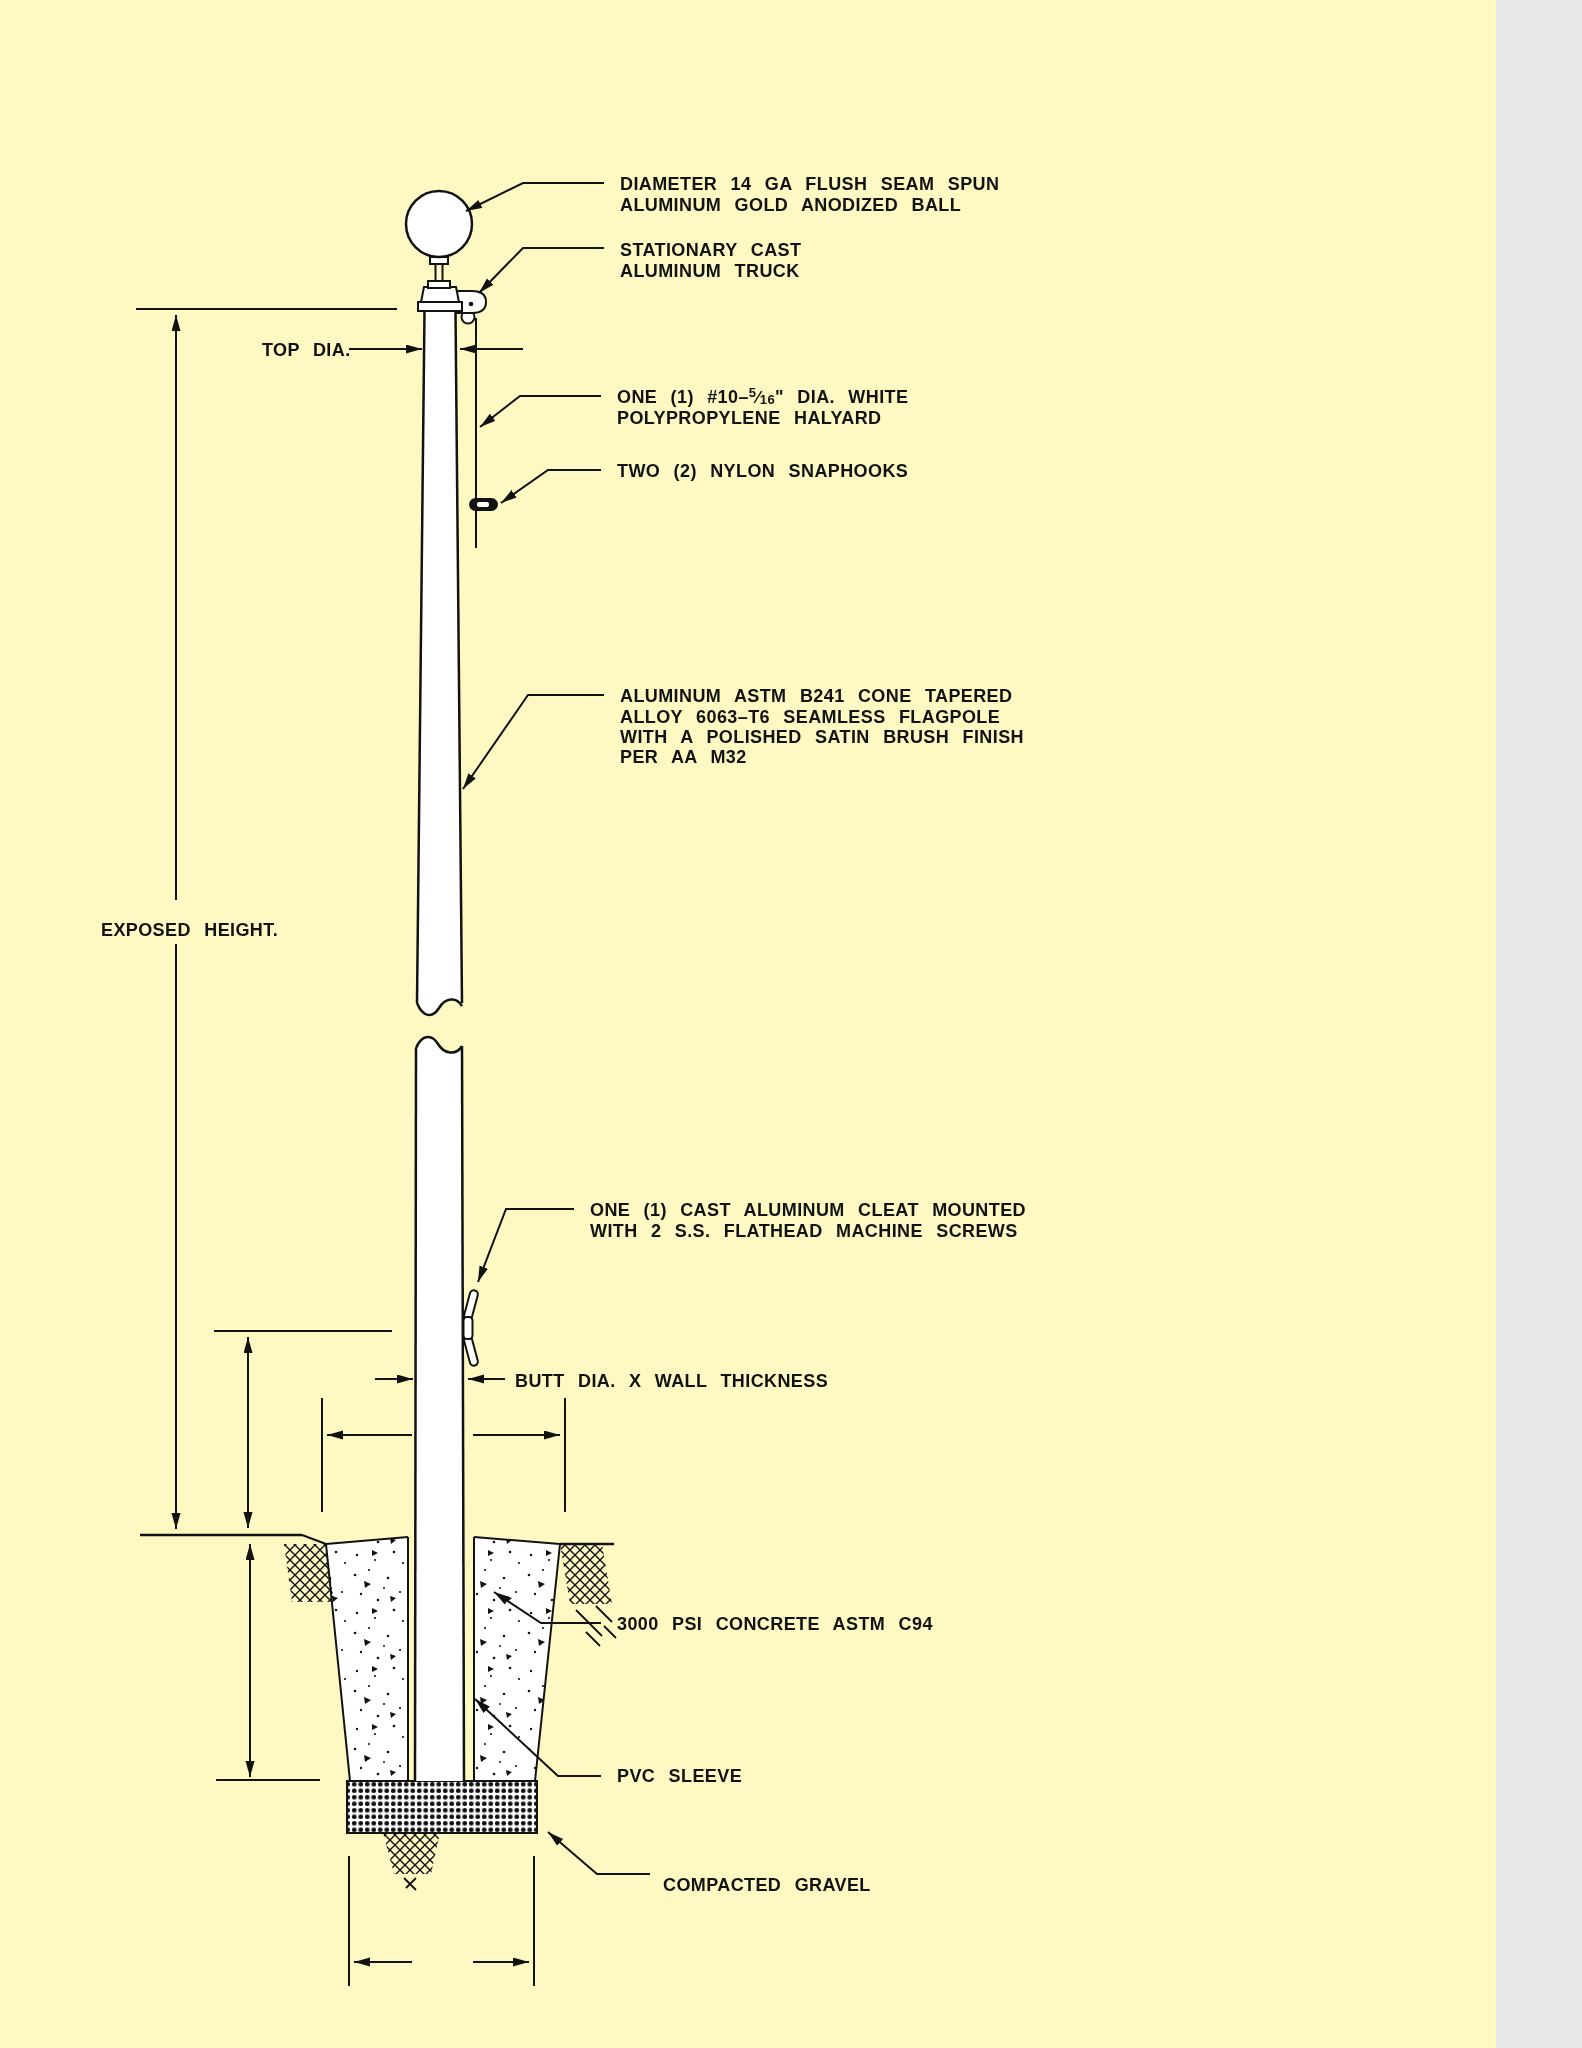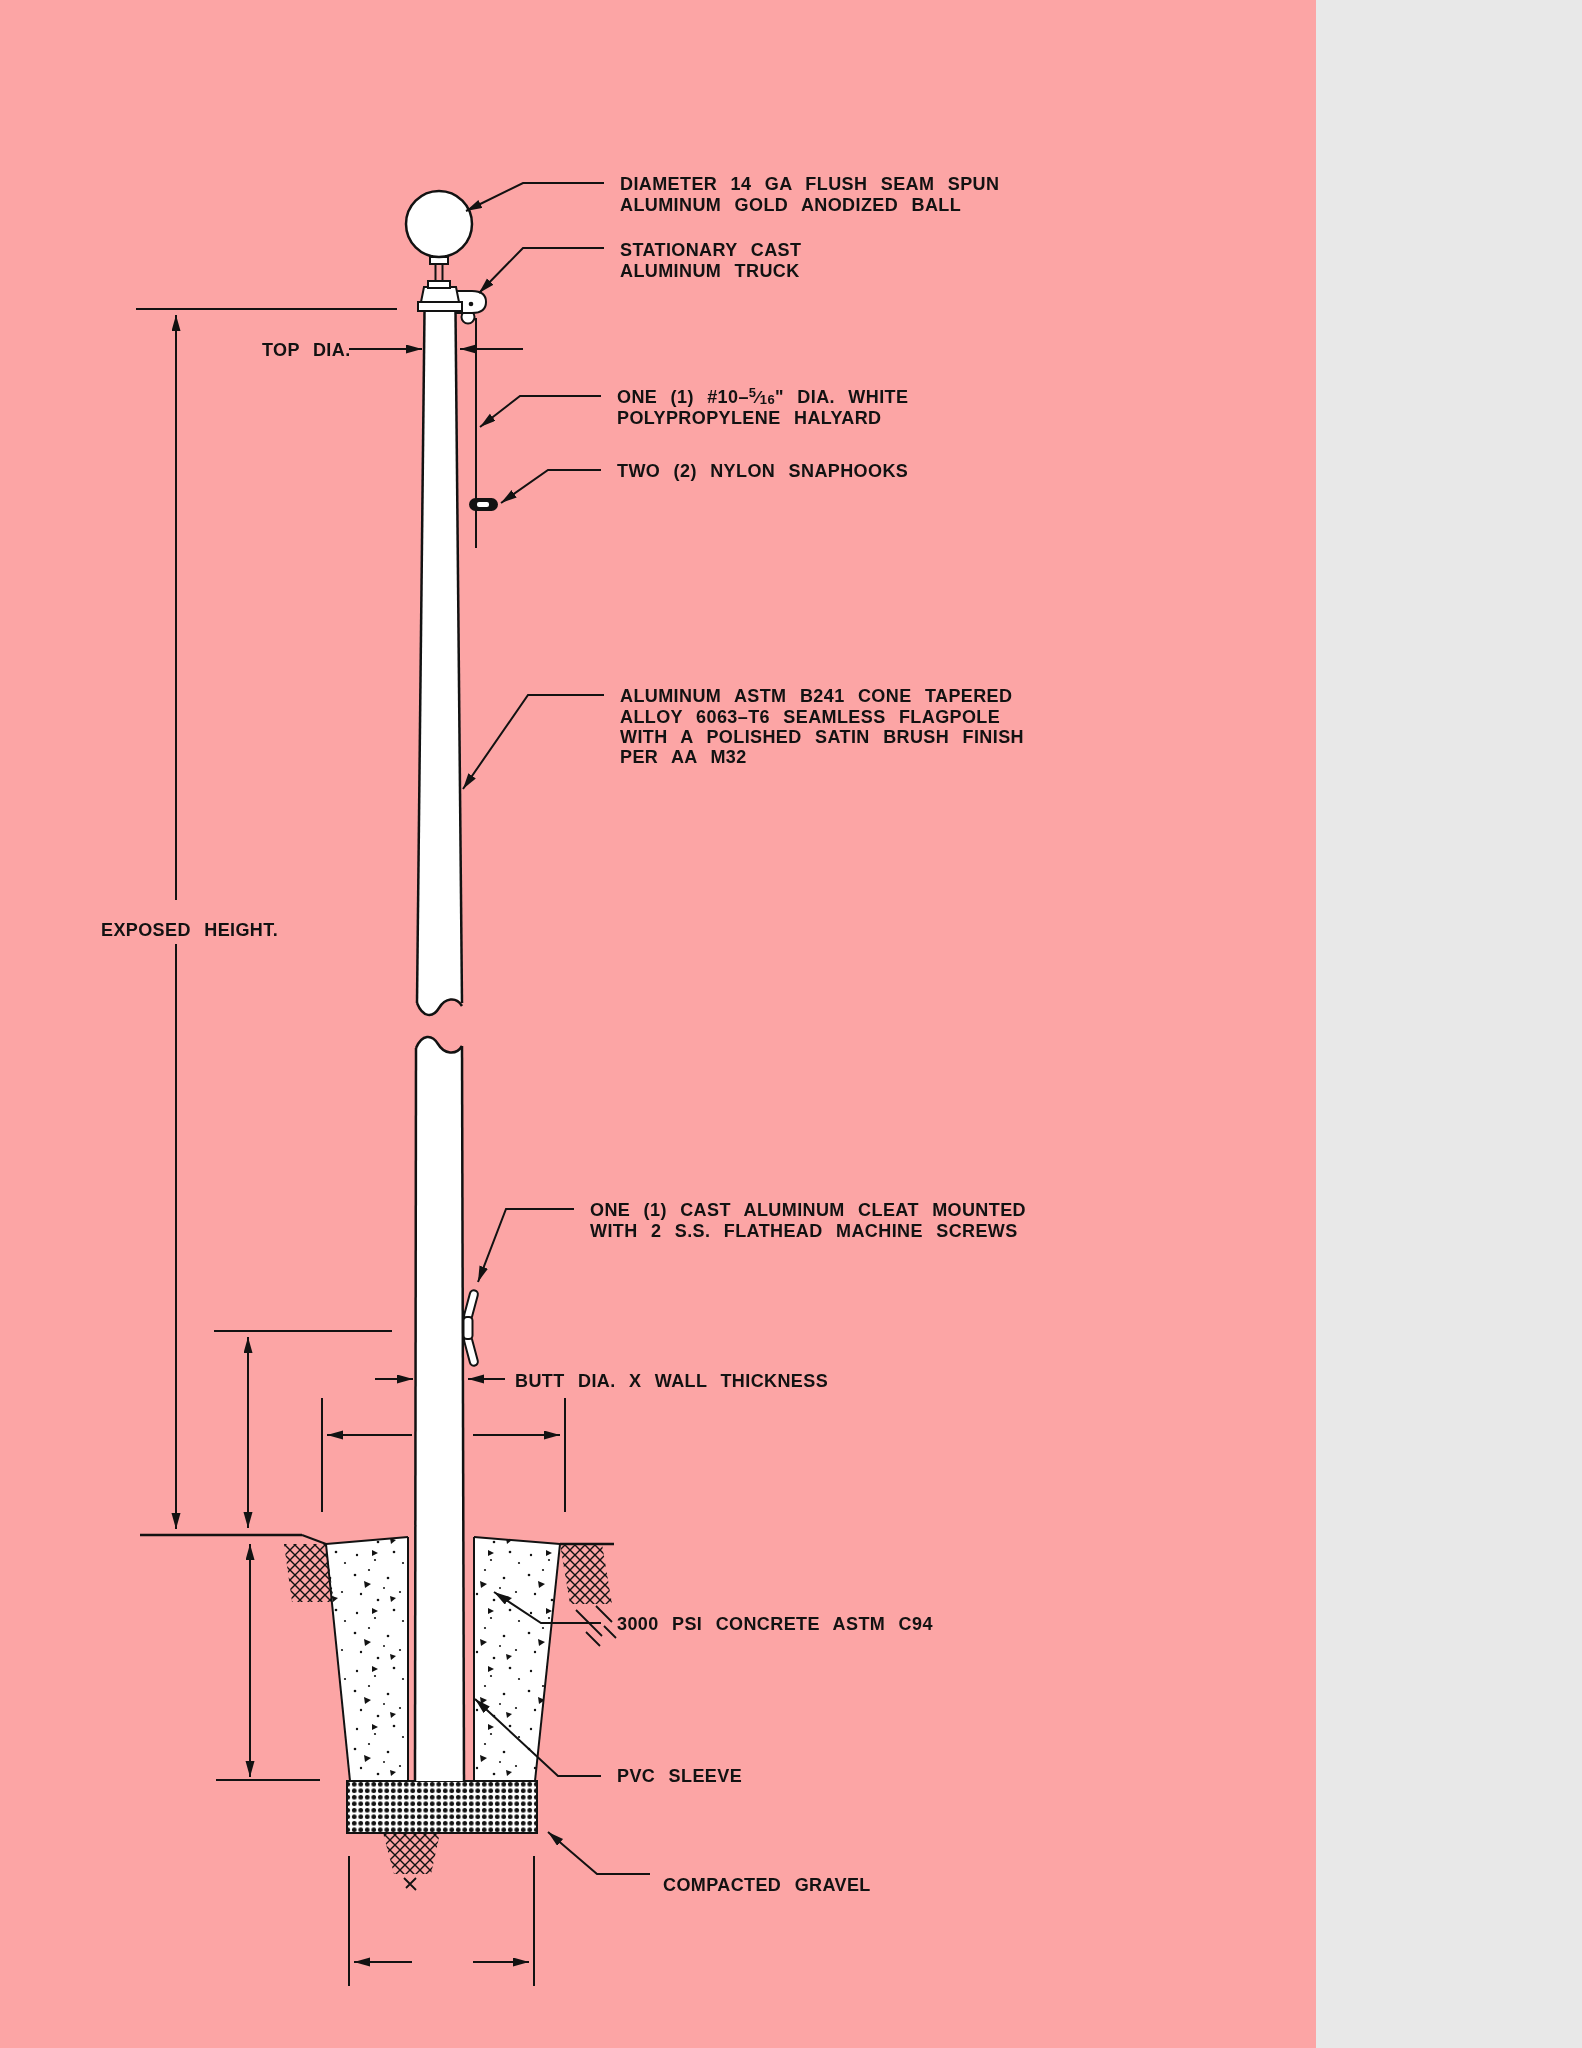--- a/index.html
+++ b/index.html
@@ -1,19 +1,19 @@
 <!DOCTYPE html>
 <html><head>
 <meta charset="utf-8">
 <style>
   html,body{margin:0;padding:0;background:#e8e8e8;}
   .page{
     position:relative;
-    width:1316px;height:2048px;
-    background:#fca5a5;
+    width:1496px;height:2048px;
+    background:#fef9c3;
     font-family:"Liberation Sans", sans-serif;
     overflow:hidden;
   }
   svg{position:absolute;inset:0;}
   .lbl{
     font-family:"Liberation Sans", sans-serif;
     font-size:18px;
     font-weight:600;
     letter-spacing:.4px;
     word-spacing:8px;

